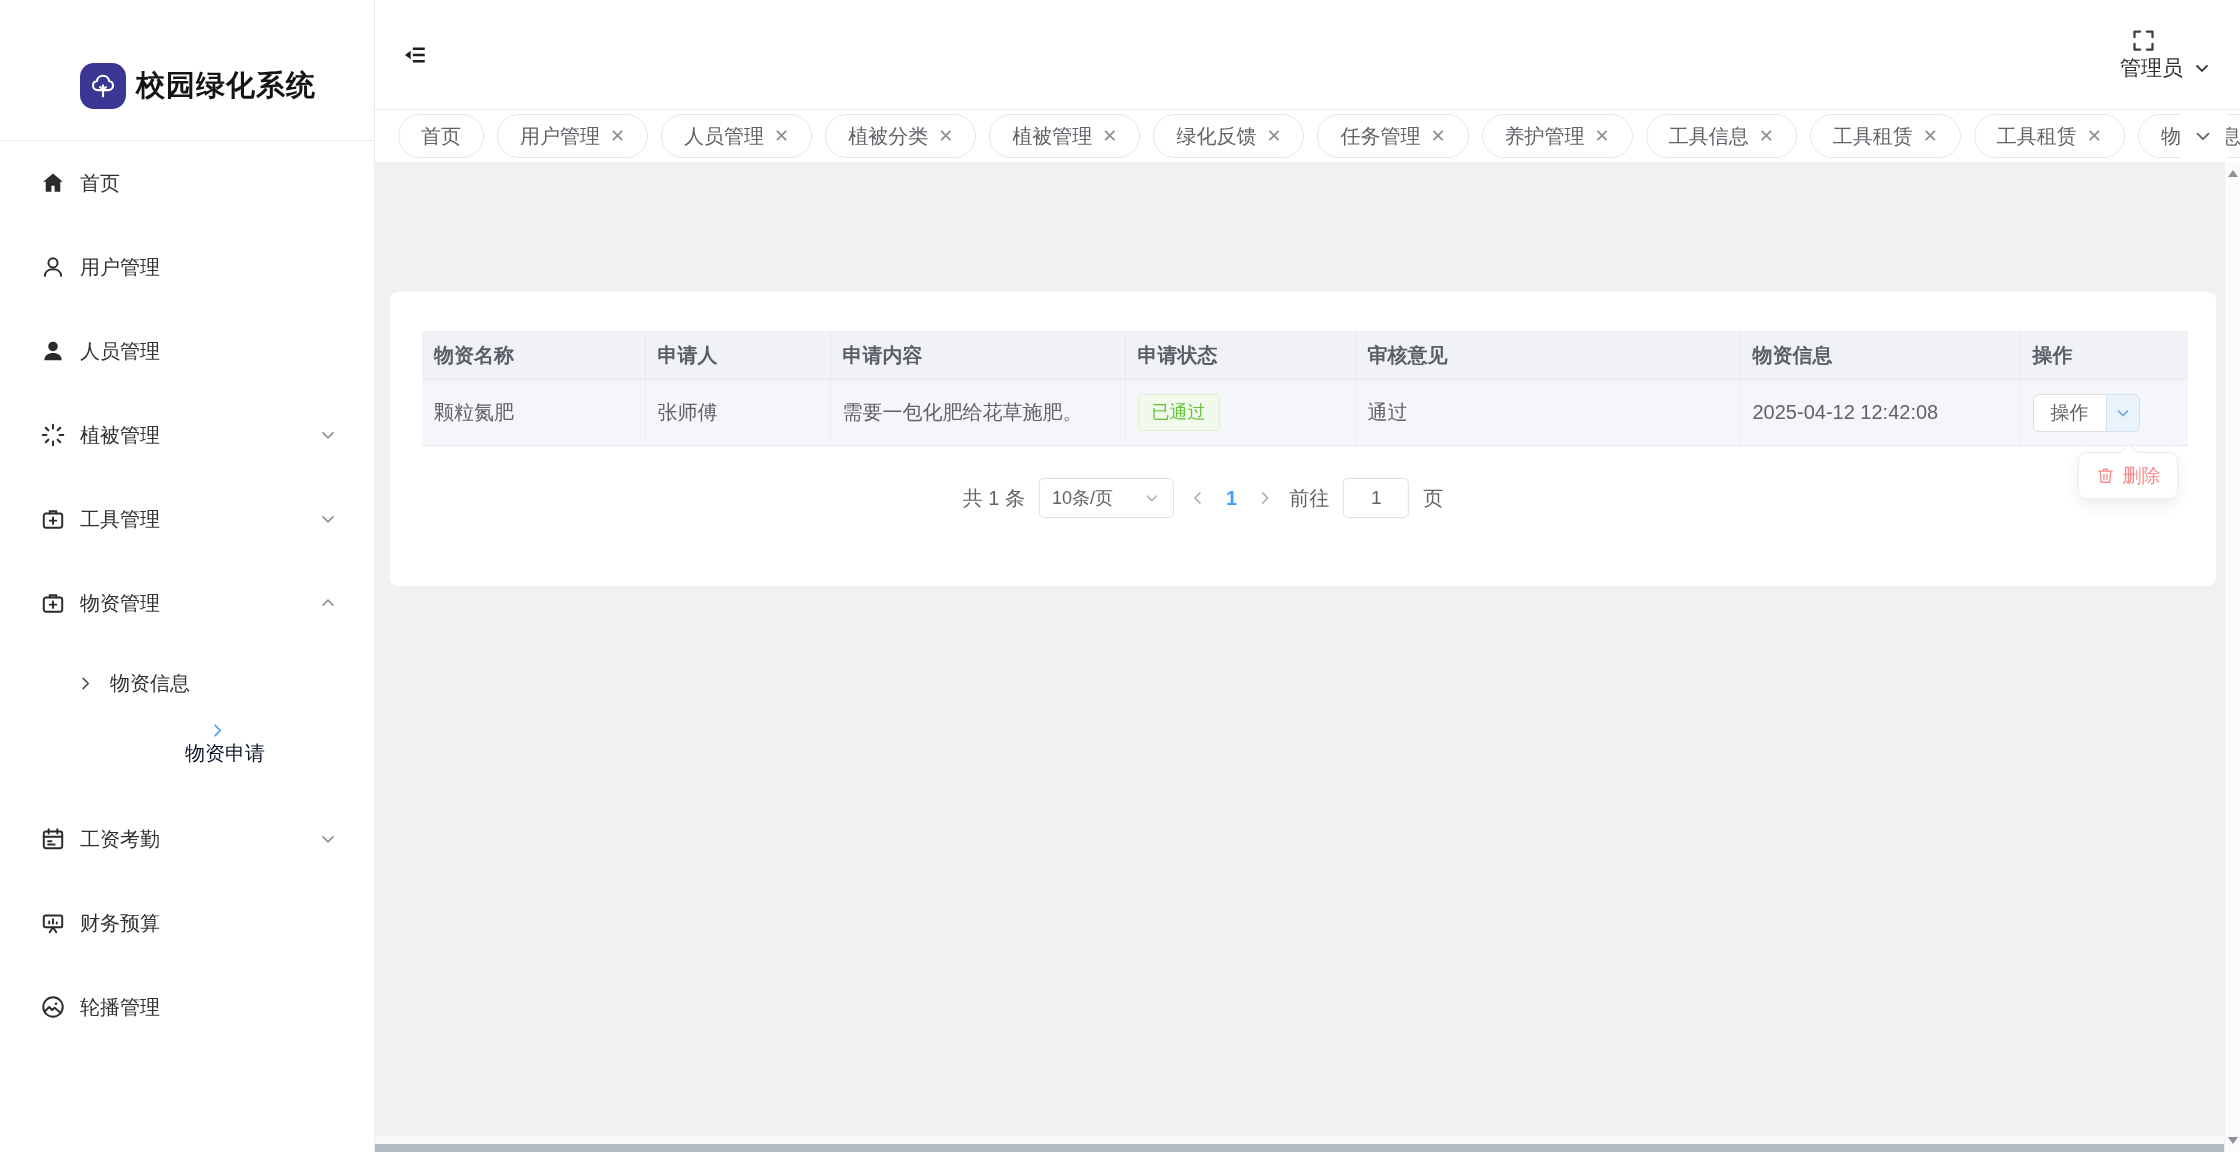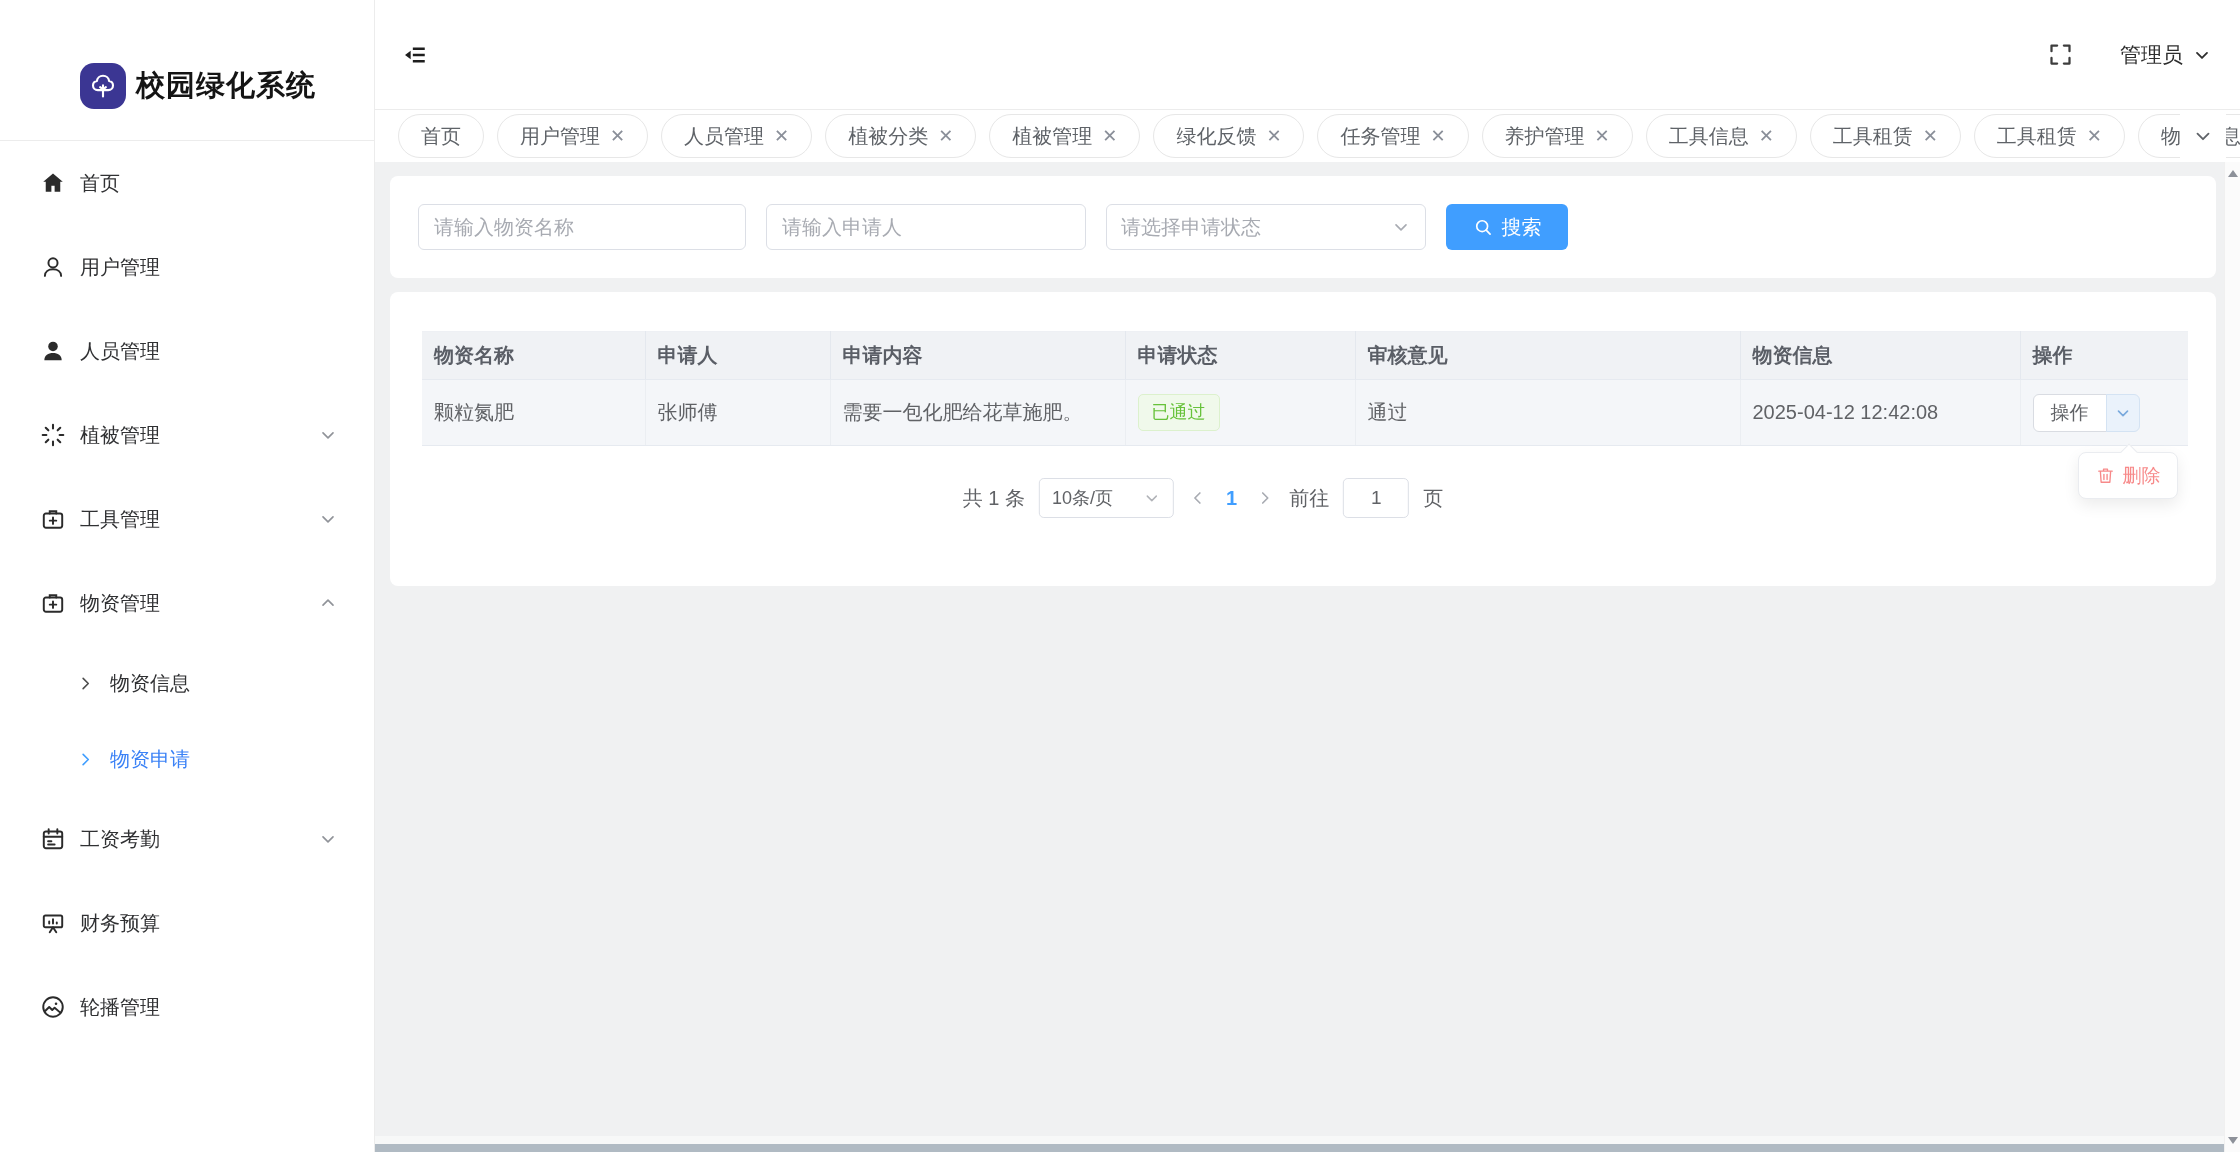--- a/index.html
+++ b/index.html
@@ -13,27 +13,27 @@
   .logo-badge { width:46px; height:46px; border-radius:14px; background:#3b3693; display:flex; align-items:center; justify-content:center; flex:none; }
   .logo-badge svg { width:30px; height:30px; }
   .logo-title { margin-left:10px; font-size:29px; font-weight:700; color:#141414; letter-spacing:1px; white-space:nowrap; }
   .menu { padding-top:0; }
   .menu-item { height:84px; display:flex; align-items:center; padding:0 36px 0 40px; font-size:20px; color:#303133; cursor:pointer; }
   .menu-item .ic { width:26px; height:26px; margin-right:14px; flex:none; color:#2b2b2b; }
   .menu-item .mlabel { flex:1; white-space:nowrap; }
   .chev { width:20px; height:20px; color:#909399; flex:none; }
   .submenu-item { height:76px; display:flex; align-items:center; padding-left:76px; font-size:20px; color:#303133; cursor:pointer; }
   .submenu-item .arrow { width:19px; height:19px; margin-right:15px; color:#4d4d4d; flex:none; }
-  .submenu-item.active { color:#3b82f6; }
+  .submenu-item.active { color:#0f172a;flex-direction:column; }
   .submenu-item.active .arrow { color:#409eff; }
 
   
   .header { position:absolute; left:375px; top:0; right:0; height:110px; background:#fff; border-bottom:1px solid #ececec; display:flex; align-items:center; z-index:2; }
   .fold-btn { margin-left:27px; width:26px; height:26px; color:#1e1e1e; cursor:pointer; }
-  .header-right { margin-left:auto; display:flex; align-items:center; padding-right:28px; }
+  .header-right { margin-left:auto; display:flex; align-items:center; padding-right:28px;flex-direction:column; }
   .fs-btn { width:27px; height:27px; color:#3d3d3d; margin-right:46px; cursor:pointer; }
   .user-box { display:flex; align-items:center; gap:9px; cursor:pointer; }
   .user-name { font-size:21px; color:#2e2e2e; }
   .user-box .chev { color:#2e2e2e; }
 
   
   .tabbar { position:absolute; left:375px; top:110px; right:0; height:52px; background:#fff; display:flex; align-items:center; padding-left:23px; gap:13px; z-index:2; overflow:hidden; }
   .tab { height:44px; border:1px solid #e7e7e7; border-radius:22px; background:#fff; display:flex; align-items:center; padding:0 22px; font-size:20px; color:#5f6368; gap:10px; white-space:nowrap; cursor:pointer; flex:none; }
   .tab .x { font-size:18px; color:#8a8f99; line-height:1; cursor:pointer; }
   .tab-more { position:absolute; right:14px; top:0; height:52px; width:46px; background:#fff; display:flex; align-items:center; justify-content:center; cursor:pointer; }
@@ -271,41 +271,20 @@
 
   <div class="tab-more">
     <svg viewBox="0 0 24 24">
         <path d="M6 9.5l6 6 6-6" fill="none" stroke="currentColor" stroke-width="2" stroke-linecap="round" stroke-linejoin="round"></path>
       </svg>
   </div>
 </div>
 
 <main class="content">
 
-  <section class="search-card">
-    <div class="search-row">
-      <input class="si" placeholder="请输入物资名称" style="">
-      <input class="si si2" placeholder="请输入申请人" style="">
-      <div class="sel">
-        <span class="sel-text">请选择申请状态</span>
-        <svg class="chev" viewBox="0 0 24 24">
-            <path d="M6 9.5l6 6 6-6" fill="none" stroke="currentColor" stroke-width="2" stroke-linecap="round" stroke-linejoin="round"></path>
-          </svg>
-      </div>
-      <button class="btn-search">
-        <svg viewBox="0 0 24 24">
-            <g fill="none" stroke="#ffffff" stroke-width="2" stroke-linecap="round">
-              <circle cx="11" cy="11" r="6.5"></circle>
-              <path d="M15.8 15.8L20.5 20.5"></path>
-            </g>
-          </svg>
-        <span>搜索</span>
-      </button>
-    </div>
-  </section>
 
   <section class="table-card">
     <table class="gtable">
       <colgroup>
         <col style="width:223px">
           <col style="width:185px">
           <col style="width:295px">
           <col style="width:230px">
           <col style="width:385px">
           <col style="width:280px">

